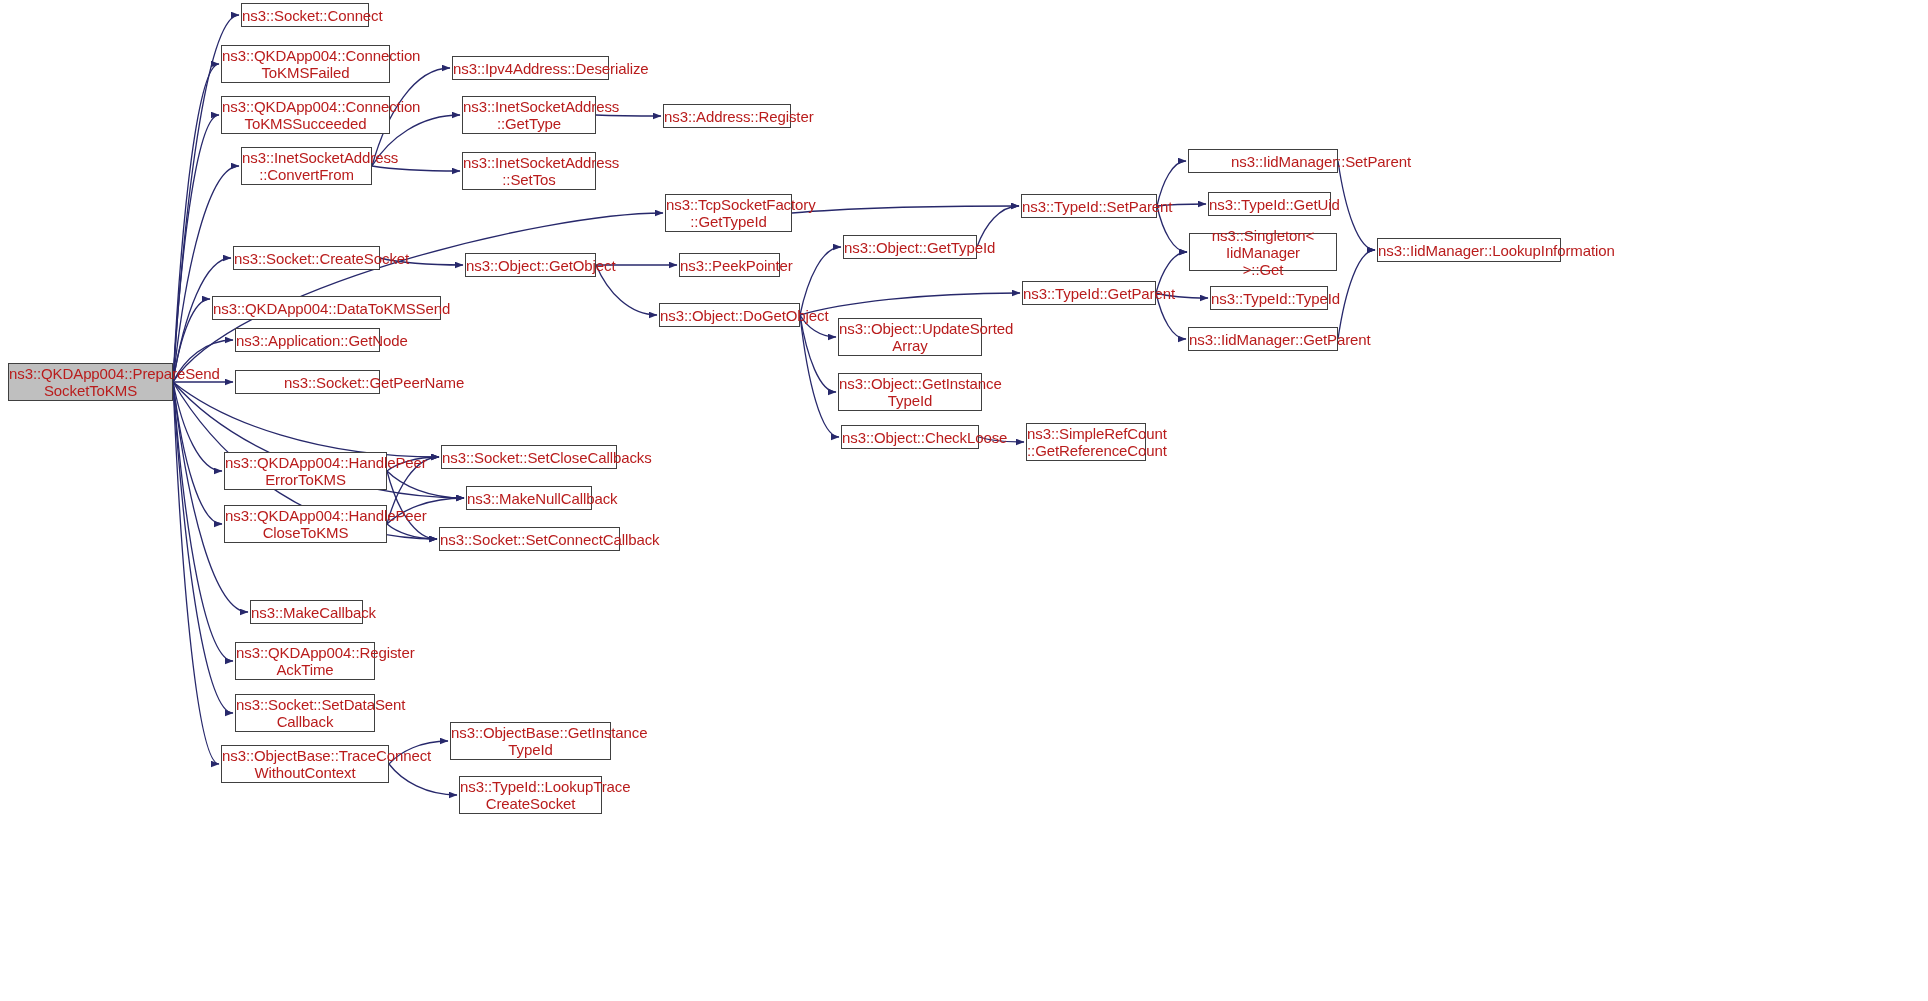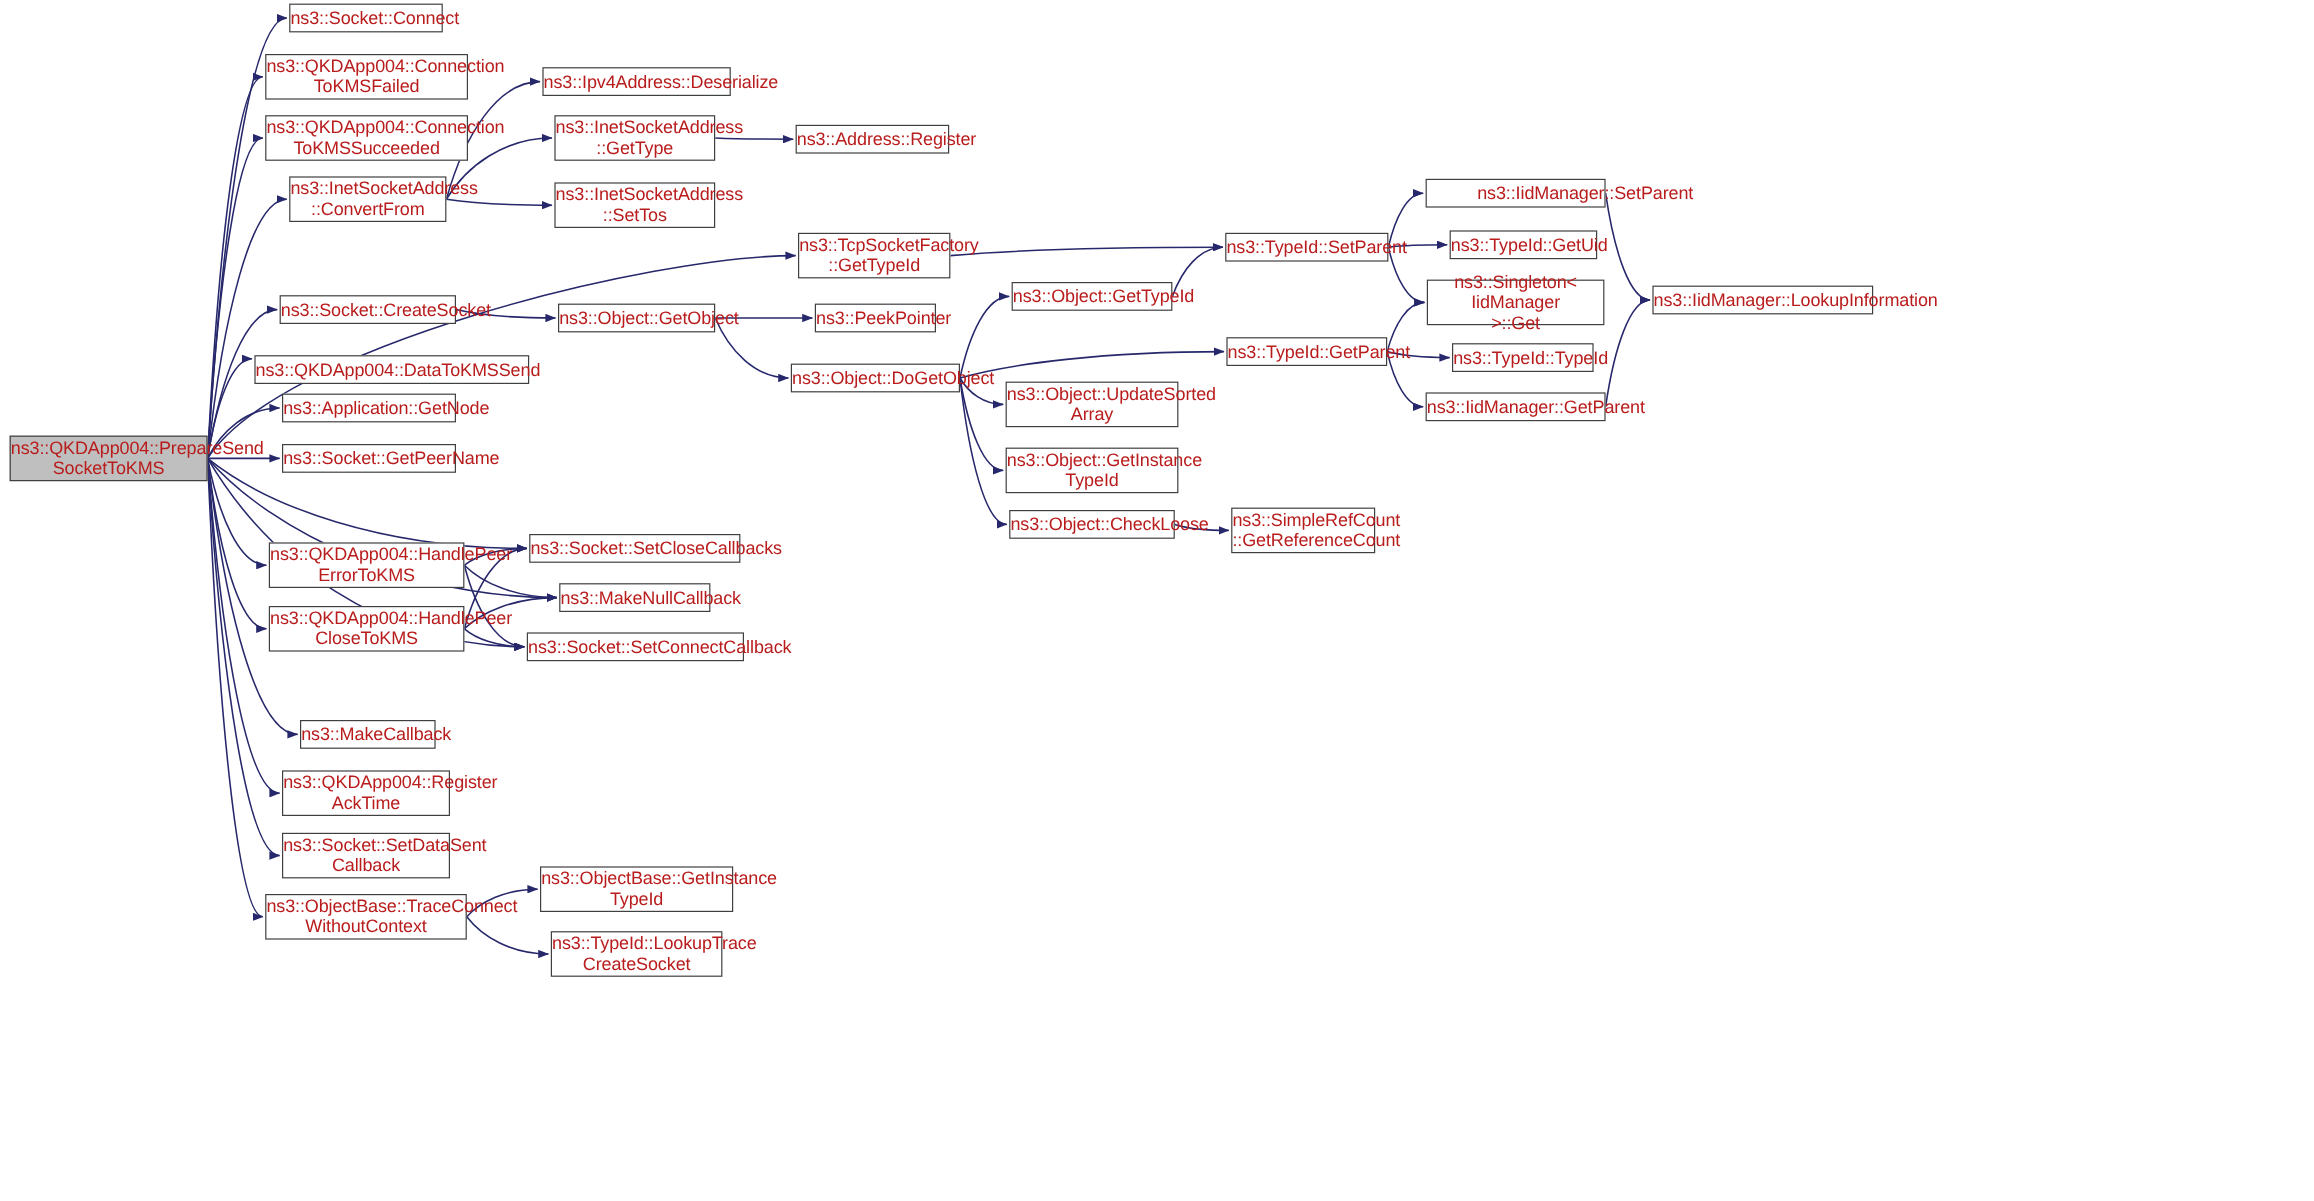--- a/index.html
+++ b/index.html
@@ -128,21 +128,21 @@
 ::SetTos</span></div>
       <div class="node" style="left: 663px; top: 104px; width: 128px; height: 24px;"><span>ns3::Address::Register</span></div>
       <div class="node" style="left: 665px; top: 194px; width: 127px; height: 38px;"><span>ns3::TcpSocketFactory
 ::GetTypeId</span></div>
       <div class="node" style="left: 233px; top: 246px; width: 147px; height: 24px;"><span>ns3::Socket::CreateSocket</span></div>
       <div class="node" style="left: 465px; top: 253px; width: 131px; height: 24px;"><span>ns3::Object::GetObject</span></div>
       <div class="node" style="left: 679px; top: 253px; width: 101px; height: 24px;"><span>ns3::PeekPointer</span></div>
       <div class="node" style="left: 659px; top: 303px; width: 141px; height: 24px;"><span>ns3::Object::DoGetObject</span></div>
       <div class="node" style="left: 212px; top: 296px; width: 229px; height: 24px;"><span>ns3::QKDApp004::DataToKMSSend</span></div>
       <div class="node" style="left: 235px; top: 328px; width: 145px; height: 24px;"><span>ns3::Application::GetNode</span></div>
-      <div class="node" style="left: 235px; top: 370px; width: 145px; height: 24px;"><span>ns3::Socket::GetPeerName</span></div>
+      <div class="node" style="left: 235px; top: 370px; width: 145px; height: 24px; padding-left: 48px;"><span>ns3::Socket::GetPeerName</span></div>
       <div class="node" style="left: 843px; top: 235px; width: 134px; height: 24px;"><span>ns3::Object::GetTypeId</span></div>
       <div class="node" style="left: 838px; top: 318px; width: 144px; height: 38px;"><span>ns3::Object::UpdateSorted
 Array</span></div>
       <div class="node" style="left: 838px; top: 373px; width: 144px; height: 38px;"><span>ns3::Object::GetInstance
 TypeId</span></div>
       <div class="node" style="left: 841px; top: 425px; width: 138px; height: 24px;"><span>ns3::Object::CheckLoose</span></div>
       <div class="node" style="left: 1026px; top: 423px; width: 120px; height: 38px;"><span>ns3::SimpleRefCount
 ::GetReferenceCount</span></div>
       <div class="node" style="left: 1021px; top: 194px; width: 136px; height: 24px;"><span>ns3::TypeId::SetParent</span></div>
       <div class="node" style="left: 1022px; top: 281px; width: 134px; height: 24px;"><span>ns3::TypeId::GetParent</span></div>

